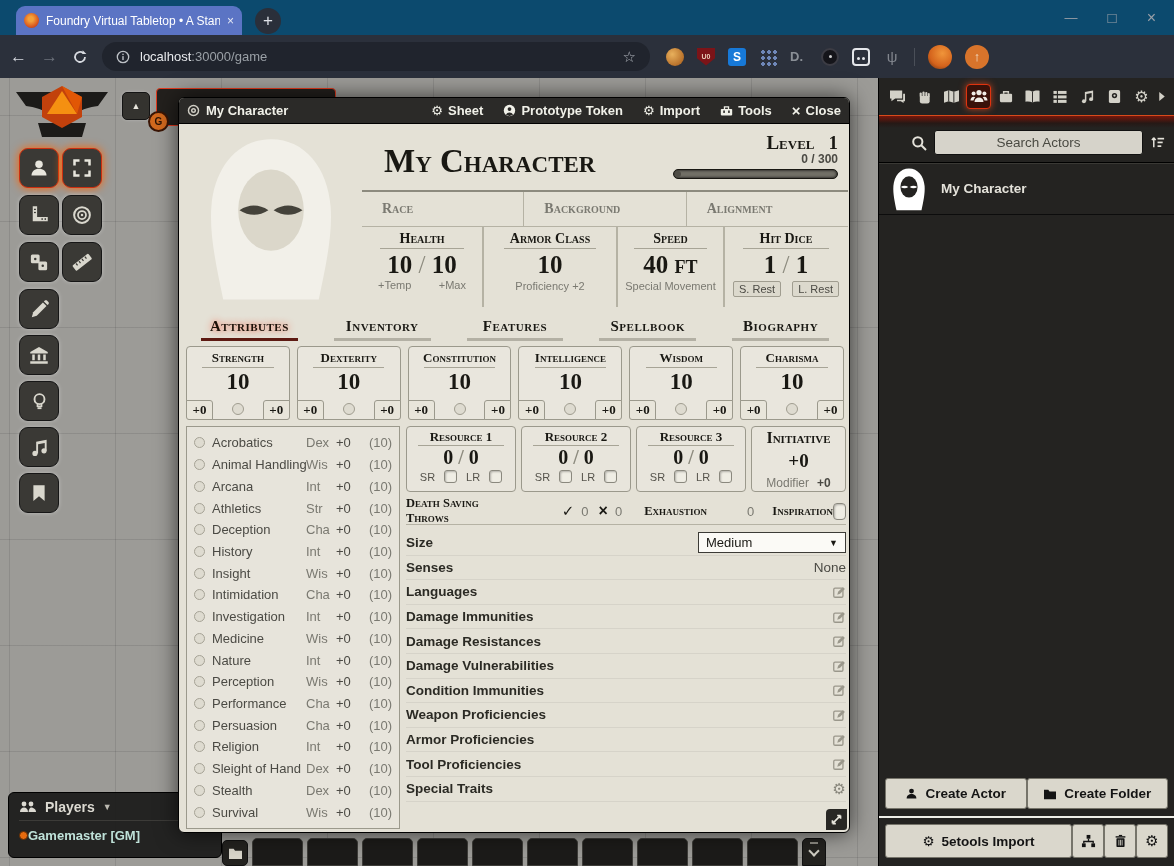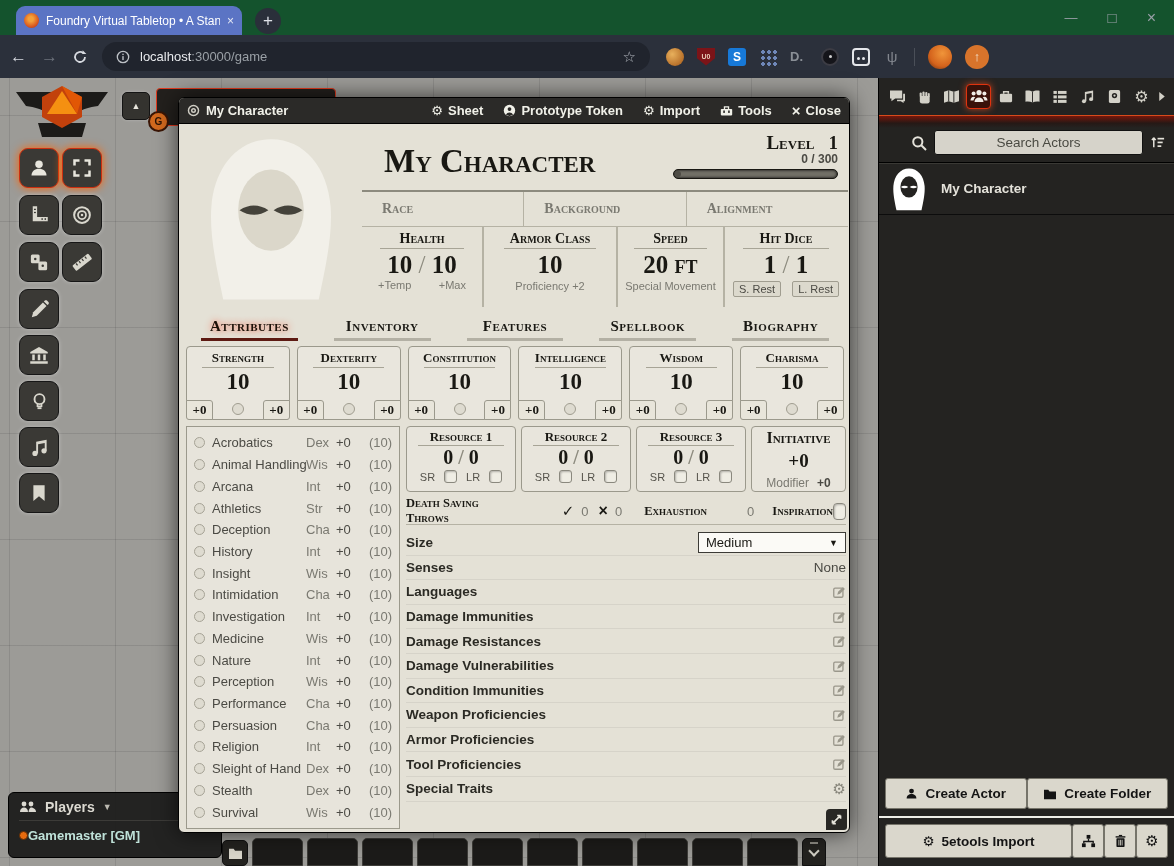--- a/index.html
+++ b/index.html
@@ -3,21 +3,21 @@
 <meta charset="utf-8">
 <style>
   html,body{margin:0;padding:0;background:#111;}
   *{box-sizing:border-box;}
   .screen{position:relative;width:1174px;height:866px;overflow:hidden;
     font-family:"Liberation Sans",sans-serif;background:#9c9b97;}
   .uni{font-family:"DejaVu Sans",sans-serif;}
   svg{display:block;}
 
   
-  .tabstrip{position:absolute;left:0;top:0;width:1174px;height:35px;background:#14532d;}
+  .tabstrip{position:absolute;left:0;top:0;width:1174px;height:35px;background:#0c4a6e;}
   .btab{position:absolute;left:16px;top:6px;width:226px;height:29px;background:#5b74c4;
     border-radius:9px 9px 0 0;display:flex;align-items:center;padding:0 8px;gap:7px;color:#fff;}
   .btab .fav{width:15px;height:15px;border-radius:50%;
     background:radial-gradient(circle at 45% 40%,#f5a13a 20%,#d8531d 65%,#8e2c10);flex:none;}
   .btab .ttl{font-size:12px;white-space:nowrap;overflow:hidden;flex:1;}
   .btab .tx{font-size:12px;color:#e6e9f5;flex:none;}
   .newtab{position:absolute;left:255px;top:8px;width:26px;height:26px;border-radius:50%;
     background:#2a2f3a;color:#dfe2e8;font-size:17px;display:flex;align-items:center;justify-content:center;}
   .winctl{position:absolute;right:8px;top:0;height:35px;display:flex;align-items:center;gap:30px;
     color:#9aa0a8;font-size:13px;padding-right:10px;}
@@ -542,21 +542,21 @@
           </div>
           <div class="statcell" style="width:134px;">
             <div class="stat-label disp">Armor Class</div>
             <div class="mini-hr"></div>
             <div class="stat-big disp">10</div>
             <div class="stat-sub">Proficiency +2</div>
           </div>
           <div class="statcell" style="width:107px;">
             <div class="stat-label disp">Speed</div>
             <div class="mini-hr"></div>
-            <div class="stat-big disp">20 ft</div>
+            <div class="stat-big disp">40 ft</div>
             <div class="stat-sub">Special Movement</div>
           </div>
           <div class="statcell" style="width:122px;">
             <div class="stat-label disp">Hit Dice</div>
             <div class="mini-hr"></div>
             <div class="stat-big disp"><span>1</span> <span class="sl">/</span> <span>1</span></div>
             <div class="restrow">
               <span class="restbtn">S. Rest</span>
               <span class="restbtn">L. Rest</span>
             </div>

